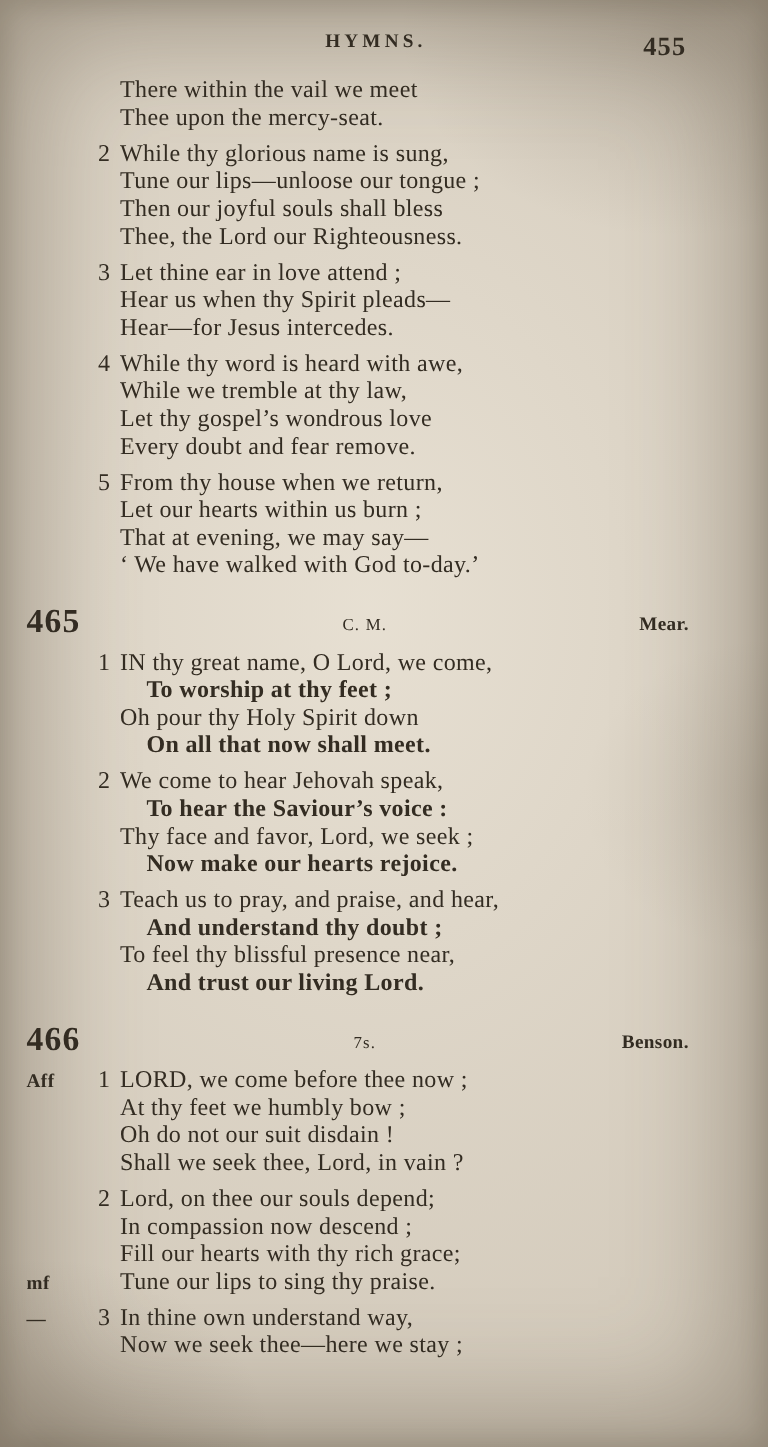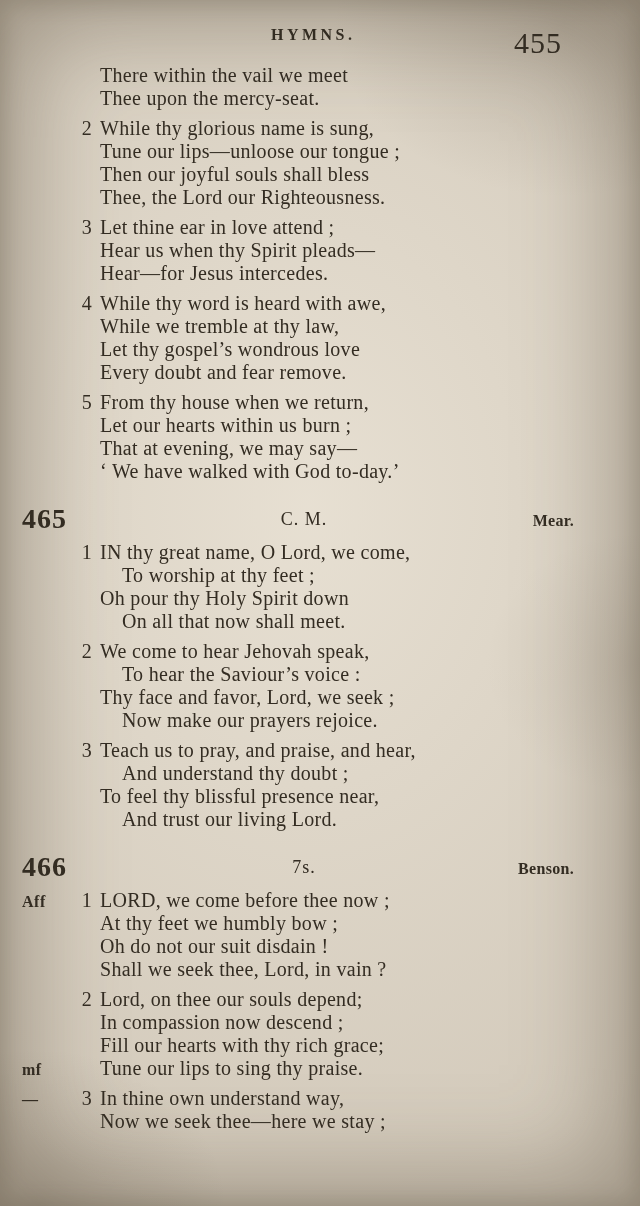--- a/index.html
+++ b/index.html
@@ -17,33 +17,33 @@
       #d2c9ba;
     box-shadow:
       inset 0 0 95px 28px rgba(84,72,56,0.40),
       inset 0 0 20px 5px rgba(84,72,56,0.22);
   }
   .pg-header { position:absolute; top:26px; left:0; right:0; height:32px; }
   .htitle {
     position:absolute; left:50%; transform:translateX(-58%);
     font-size:16px; font-weight:bold; letter-spacing:3.5px;
   }
-  .pnum { position:absolute; right:78px; top:0; font-size:30px; font-weight:normal; letter-spacing:1px; }
+  .pnum { position:absolute; right:68px; top:0; font-size:22px; font-weight:bold; letter-spacing:1px; }
 
   .content { position:absolute; top:64px; left:74px; width:500px; font-size:20px; letter-spacing:0.3px; }
 
   .stanza { display:grid; grid-template-columns:26px 1fr; margin-bottom:7px; }
   .snum { text-align:right; padding-right:8px; line-height:23px; }
   .line { line-height:23px; position:relative; white-space:nowrap; }
-  .line.ind { padding-left:22px; }
+  .line.ind { padding-left:22px;font-weight:bold; }
   .expr { position:absolute; left:-78px; top:1px; font-size:16px; font-weight:bold; letter-spacing:0.5px; }
 
   .hymn-head { position:relative; height:42px; margin:4px 0 9px; }
   .big-num { position:absolute; left:-52px; bottom:-3px; font-size:28px; font-weight:bold; letter-spacing:1px; }
-  .meter { position:absolute; left:46%; transform:translateX(-50%); bottom:2px; font-size:18px; letter-spacing:1px;margin-top:10px; }
+  .meter { position:absolute; left:46%; transform:translateX(-50%); bottom:2px; font-size:14px; letter-spacing:1px;margin-top:10px; }
   .tune { position:absolute; right:0; bottom:2px; font-size:16px; font-weight:bold; }
 </style>
 </head>
 <body>
 
 <div class="page">
 
   <div class="pg-header">
     <span class="htitle">HYMNS.</span>
     <span class="pnum">455</span>
@@ -110,21 +110,21 @@
           <div class="line">Oh pour thy Holy Spirit down</div>
           <div class="line ind">On all that now shall meet.</div>
         </div>
       </div>
       <div class="stanza">
         <span class="snum">2</span>
         <div class="slines">
           <div class="line">We come to hear Jehovah speak,</div>
           <div class="line ind">To hear the Saviour’s voice :</div>
           <div class="line">Thy face and favor, Lord, we seek ;</div>
-          <div class="line ind">Now make our prayers rejoice.</div>
+          <div class="line ind">Now make our hearts rejoice.</div>
         </div>
       </div>
       <div class="stanza">
         <span class="snum">3</span>
         <div class="slines">
           <div class="line">Teach us to pray, and praise, and hear,</div>
           <div class="line ind">And understand thy doubt ;</div>
           <div class="line">To feel thy blissful presence near,</div>
           <div class="line ind">And trust our living Lord.</div>
         </div>

